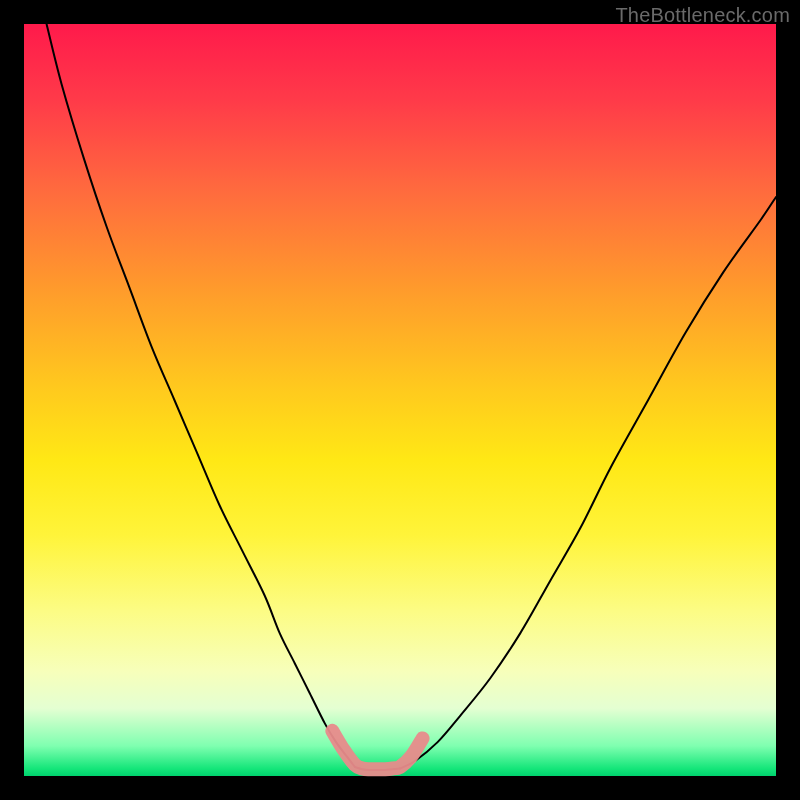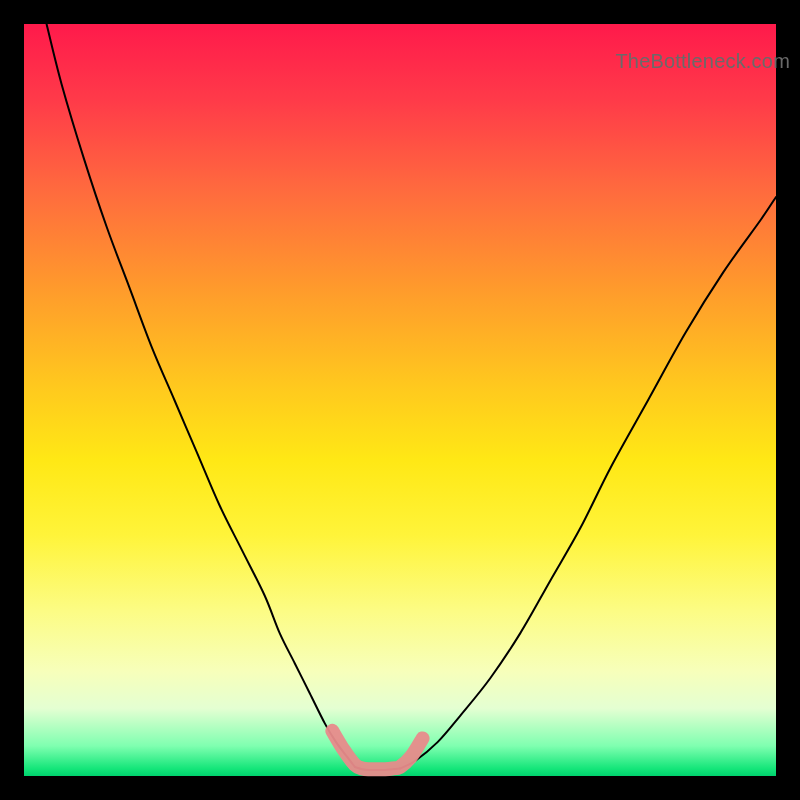--- a/index.html
+++ b/index.html
@@ -43,21 +43,20 @@
   }
   .watermark {
     position: absolute;
     top: 4px;
     right: 10px;
     color: #6a6a6a;
     font-size: 20px;
     font-weight: 500;
     letter-spacing: 0.2px;
     user-select: none;
-    margin-top: 46px;
   }
   svg.curves {
     position: absolute;
     left: 0;
     top: 0;
     width: 752px;
     height: 752px;
     overflow: visible;
   }
   .curve-line {

